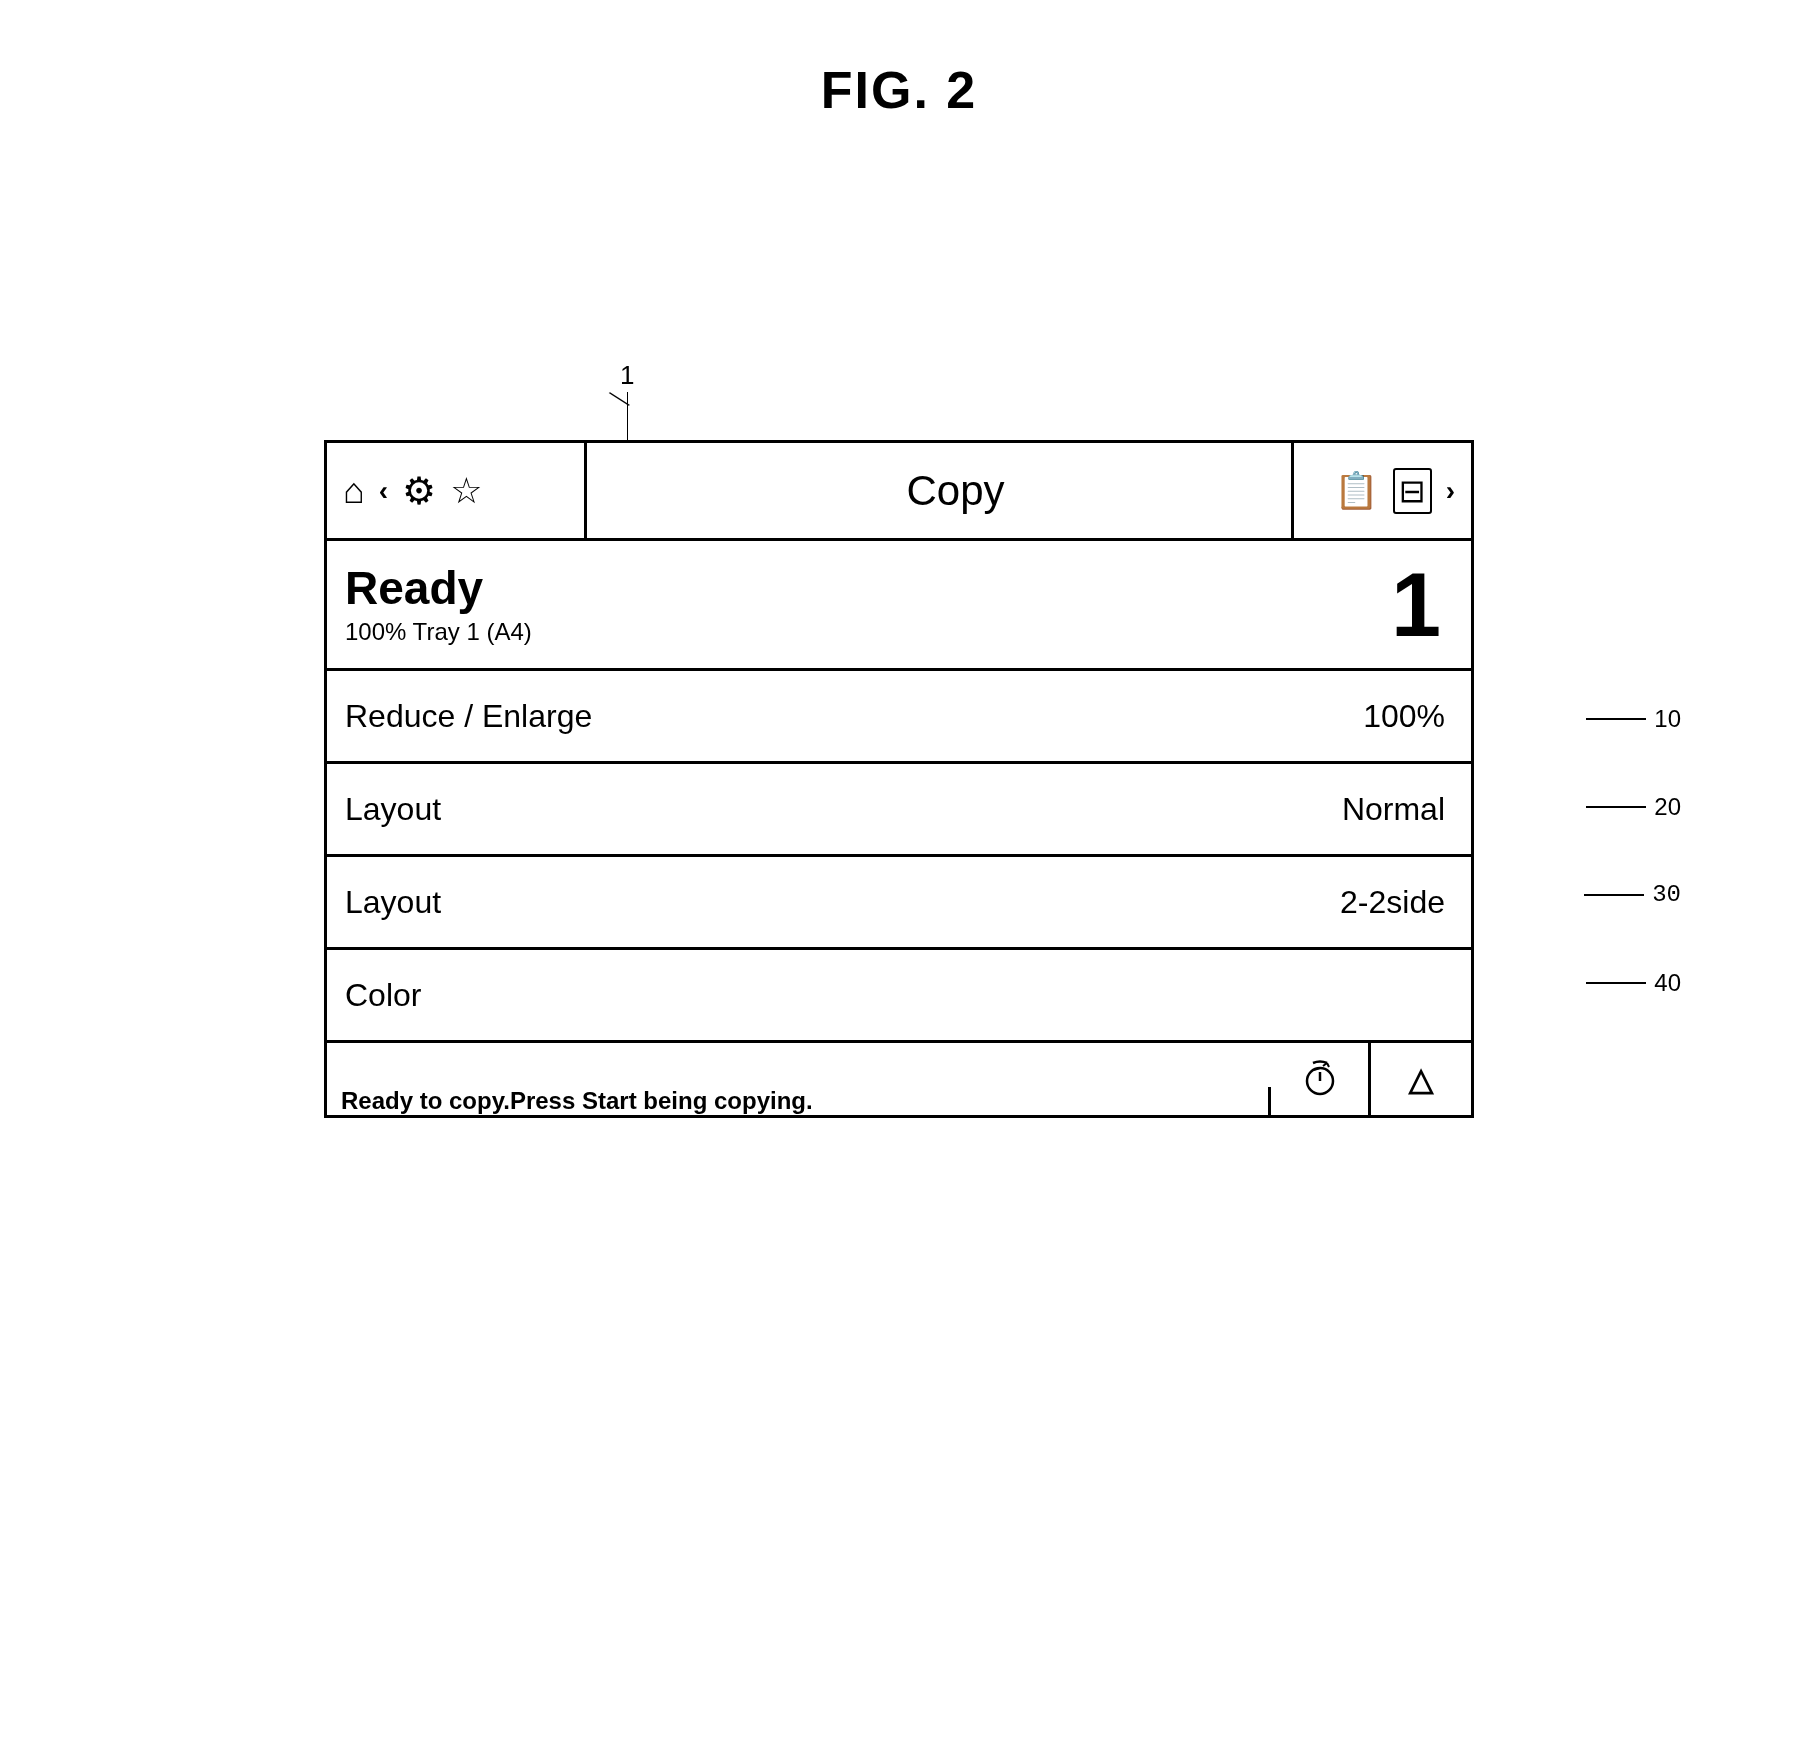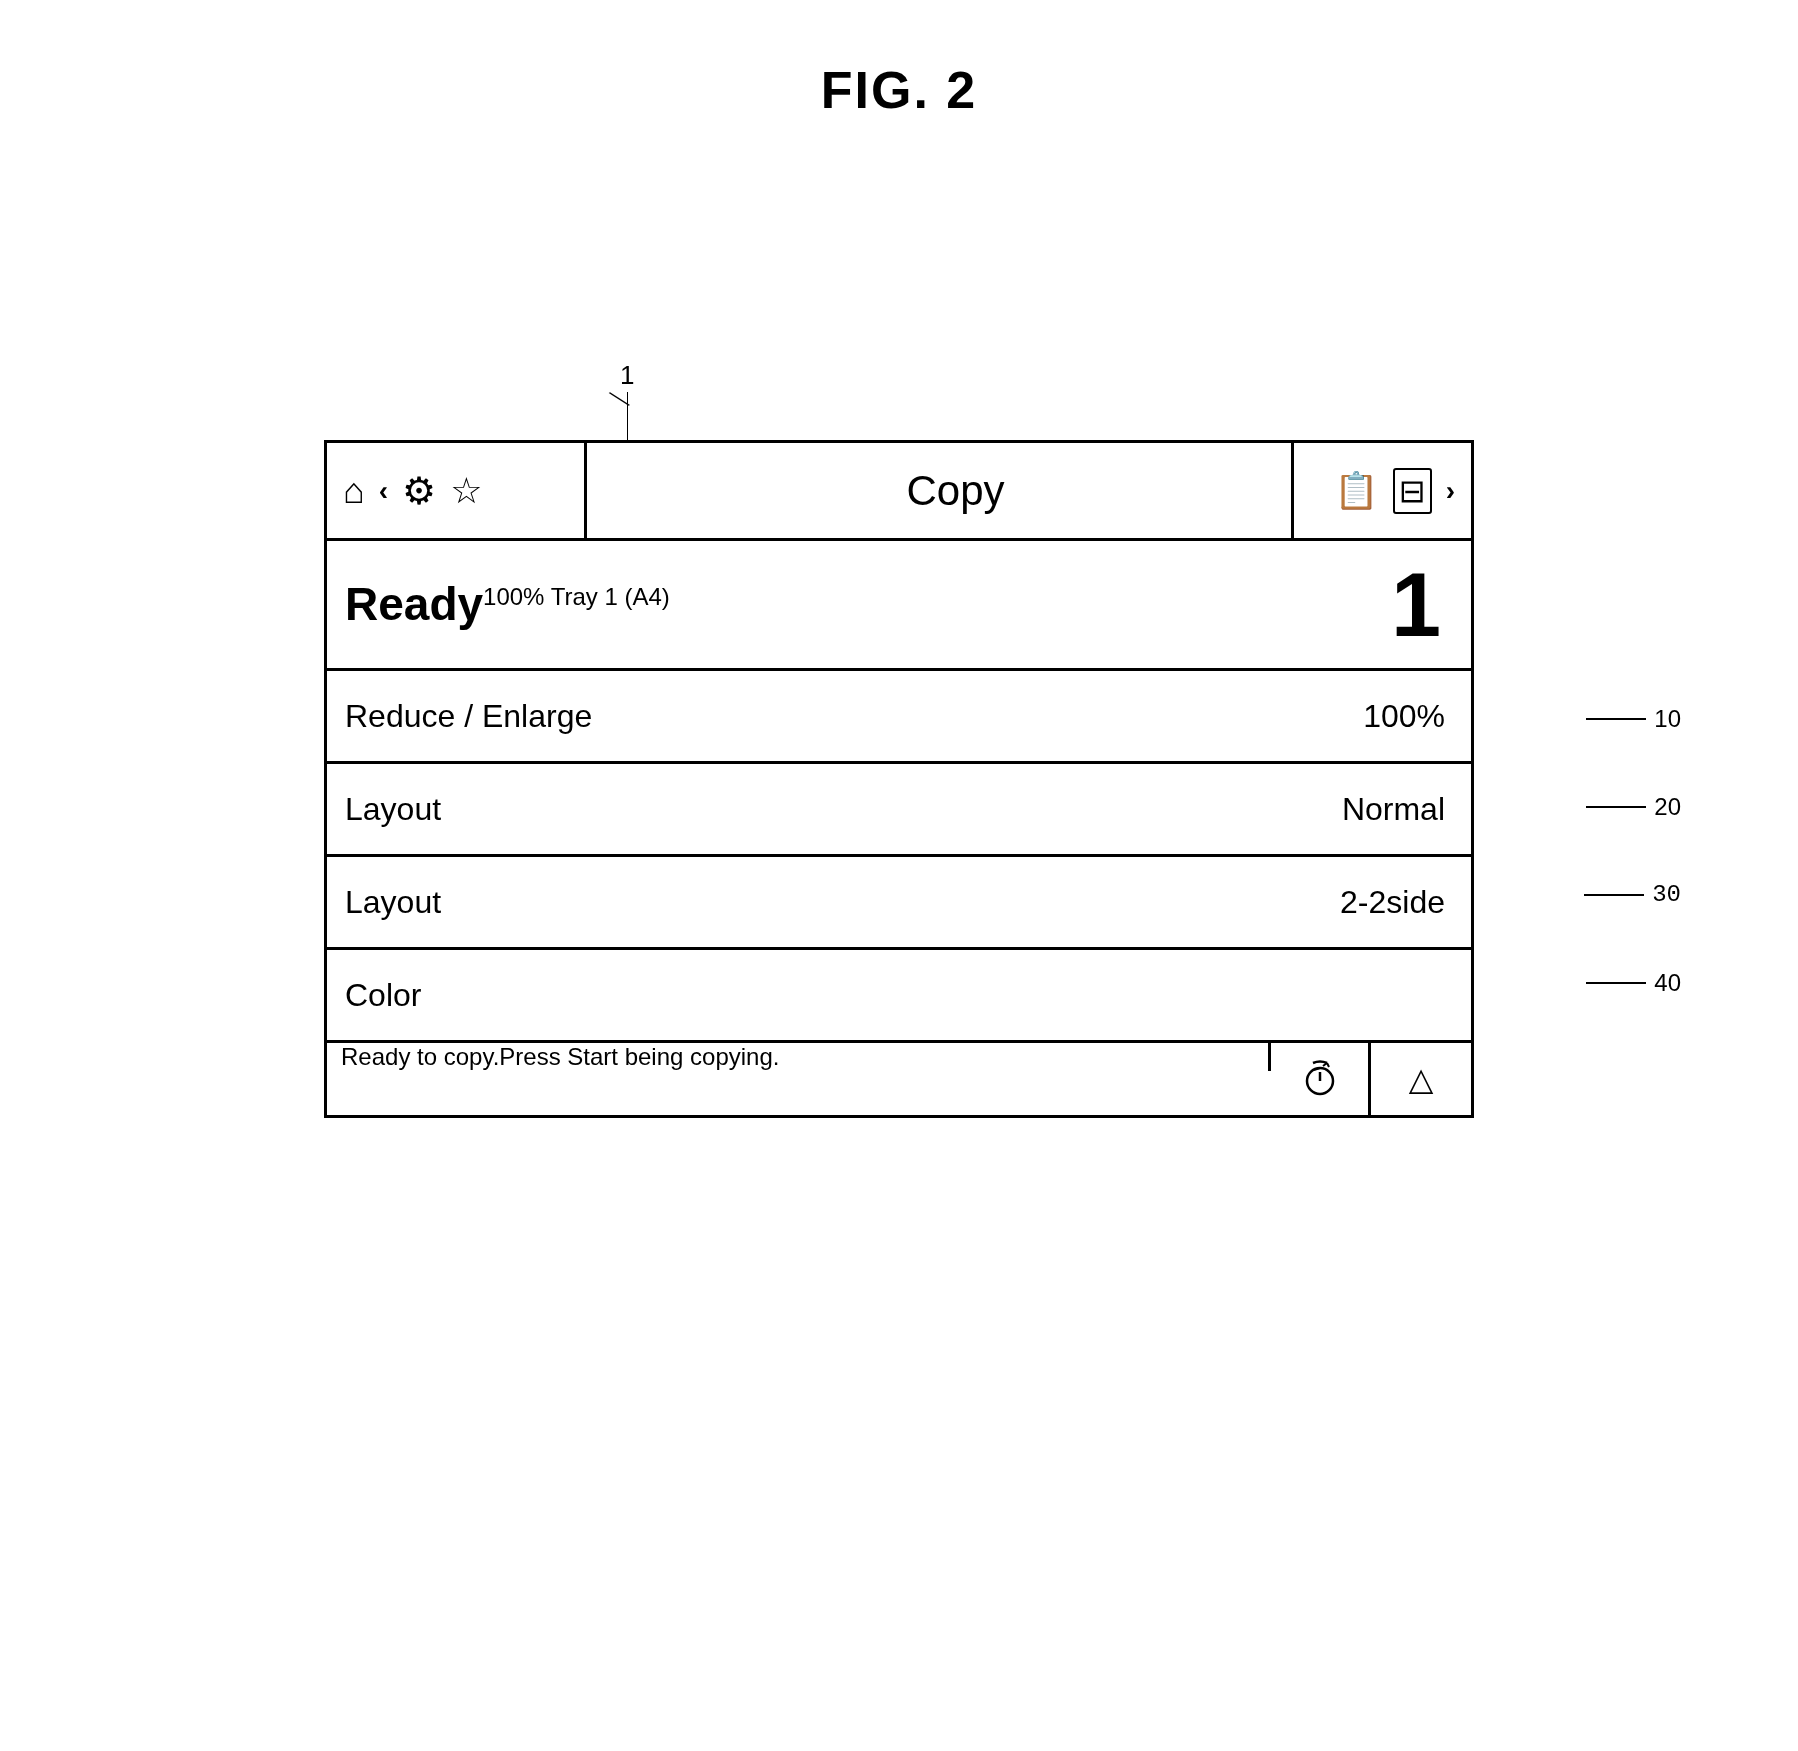--- a/index.html
+++ b/index.html
@@ -106,20 +106,21 @@
       display: flex;
       border-bottom: 3px solid #000;
       height: 130px;
       align-items: center;
       padding: 12px 18px;
       position: relative;
     }
 
     .status-left {
       display: flex;
+      flex-direction: column;
     }
 
     .status-ready {
       font-size: 46px;
       font-weight: bold;
       line-height: 1.1;
     }
 
     .status-sub {
       font-size: 24px;
@@ -151,22 +152,23 @@
 
     .setting-value {
       font-size: 32px;
       text-align: right;
       padding-right: 8px;
     }
 
     
     .status-bar {
       display: flex;
-      align-items: flex-start;
+      align-items: flex-end;
       height: 72px;
+      font-weight: bold;
     }
 
     .status-message {
       flex: 1;
       font-size: 24px;
       padding: 0 14px;
       border-right: 3px solid #000;
     }
 
     .status-icon-area {

